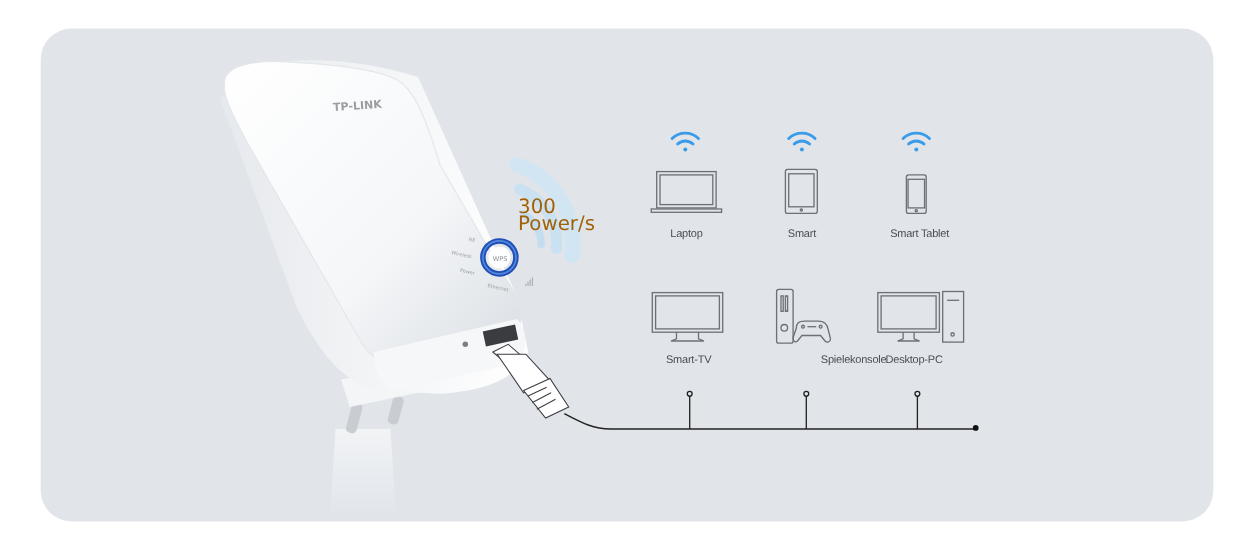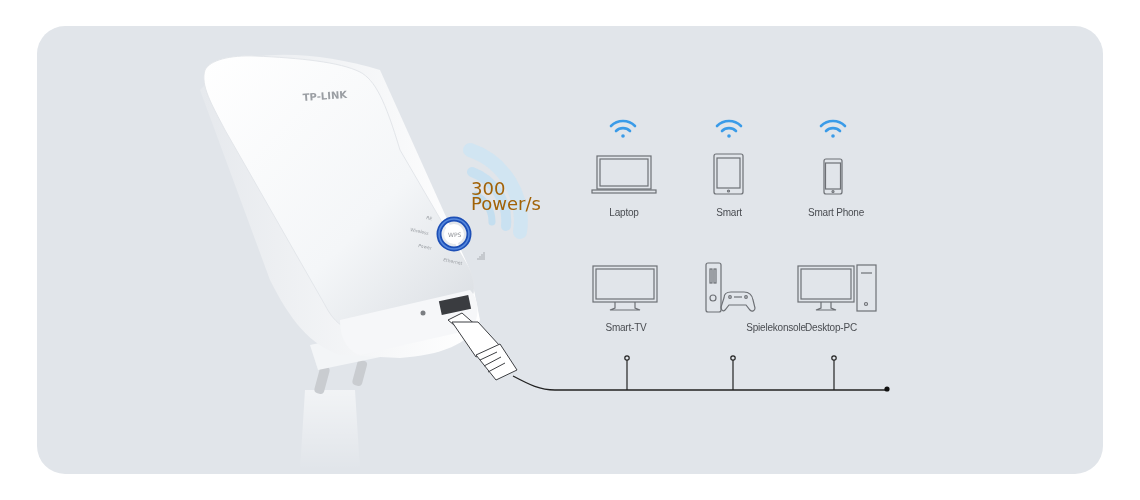--- a/index.html
+++ b/index.html
@@ -177,18 +177,18 @@
     </g>
   </svg>
 
   <div class="speed">
     <div>300</div>
     <div>Power/s</div>
   </div>
 
   <div class="lbl" style="left:624px; top:207px;">Laptop</div>
   <div class="lbl" style="left:729px; top:207px;">Smart</div>
-  <div class="lbl" style="left:836px; top:207px;">Smart Phone</div>
+  <div class="lbl" style="left:836px; top:207px;">Smart Tablet</div>
 
   <div class="lbl" style="left:626px; top:322px;">Smart-TV</div>
   <div class="lbl" style="left:776px; top:322px;">Spielekonsole</div>
   <div class="lbl" style="left:831px; top:322px;">Desktop-PC</div>
 </div>
 
 </body></html>

